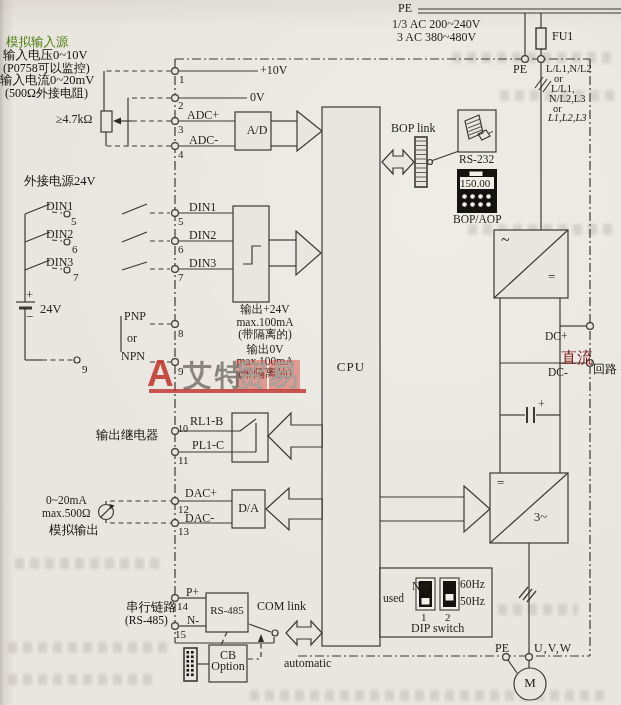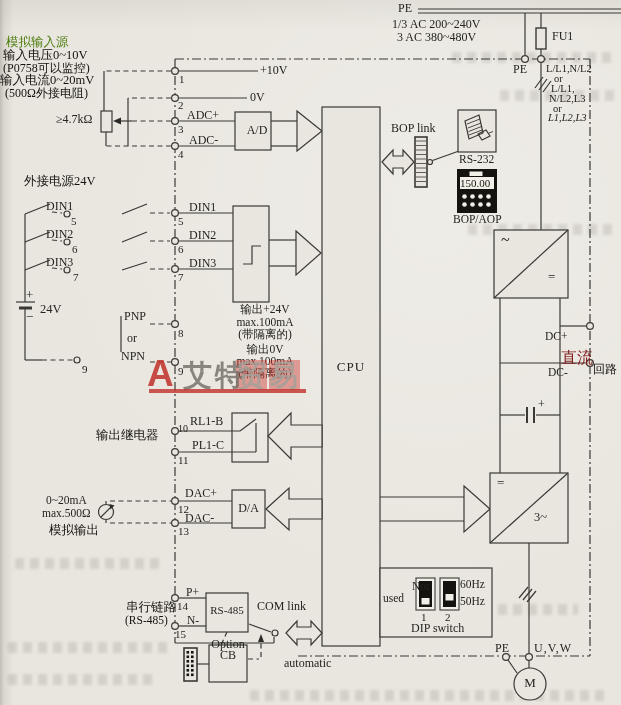--- a/index.html
+++ b/index.html
@@ -353,21 +353,21 @@
 
   <div class="lb" style="left:126px;top:601px;font-size:12.5px;color:#15130f;">串行链路</div>
   <div class="lb" style="left:125px;top:614px;font-size:11.5px;color:#15130f;">(RS-485)</div>
   <div class="lb" style="left:186px;top:586px;font-size:11.5px;">P+</div>
   <div class="lb" style="left:187px;top:614px;font-size:11.5px;">N-</div>
   <div class="lb" style="left:177px;top:601px;font-size:11px;">14</div>
   <div class="lb" style="left:175px;top:629px;font-size:11px;">15</div>
   <div class="lb c" style="left:206px;top:605px;width:42px;font-size:11px;">RS-485</div>
   <div class="lb" style="left:257px;top:600px;font-size:12px;">COM link</div>
   <div class="lb c" style="left:209px;top:649px;width:38px;font-size:12px;">CB</div>
-  <div class="lb c" style="left:209px;top:638px;width:38px;font-size:12px;">Option</div>
+  <div class="lb c" style="left:209px;top:660px;width:38px;font-size:12px;">Option</div>
   <div class="lb" style="left:284px;top:657px;font-size:12px;">automatic</div>
 
   <div class="lb" style="left:391px;top:122px;font-size:12px;">BOP link</div>
   <div class="lb" style="left:459px;top:153px;font-size:11.5px;">RS-232</div>
   <div class="lb c" style="left:460px;top:178px;width:22px;font-size:11px;color:#15130f;">150.00</div>
   <div class="lb" style="left:453px;top:213px;font-size:11.5px;">BOP/AOP</div>
 
   <div class="lb" style="left:391px;top:580px;font-size:11.5px;margin-left:21px;">Not</div>
   <div class="lb" style="left:383px;top:592px;font-size:11.5px;">used</div>
   <div class="lb" style="left:460px;top:578px;font-size:11.5px;">60Hz</div>

